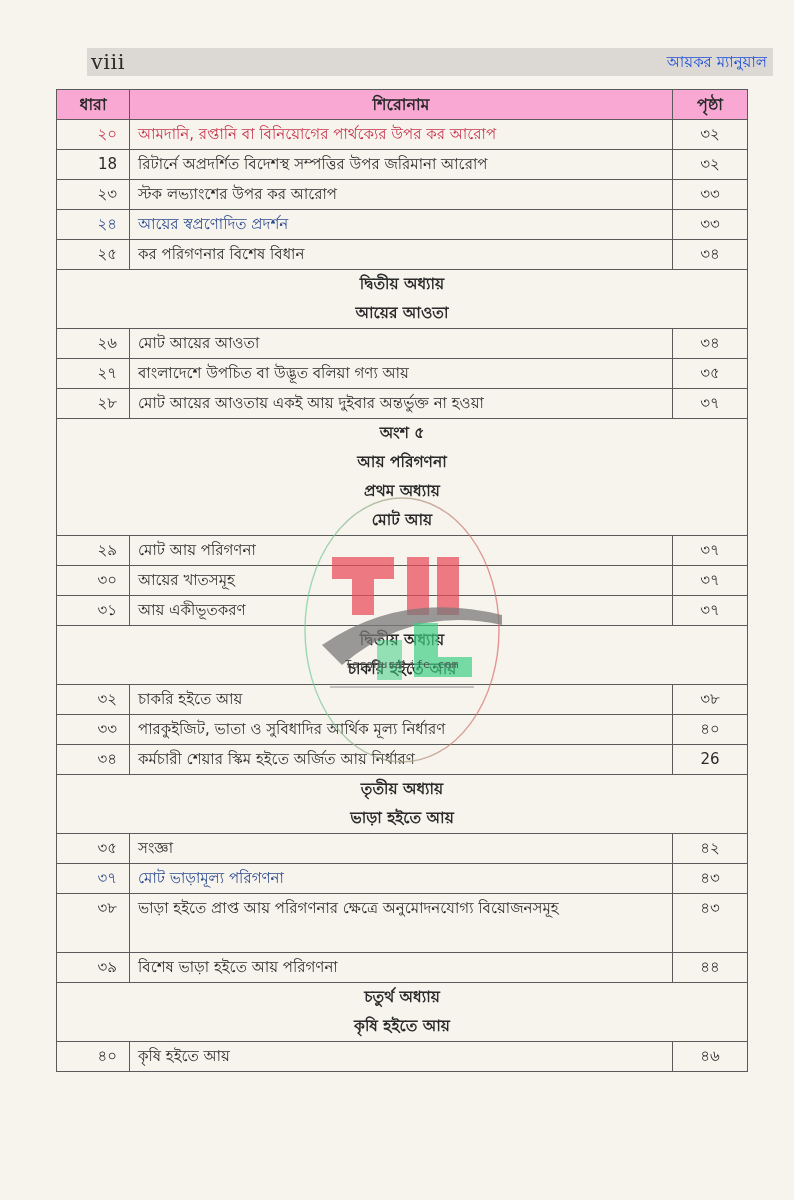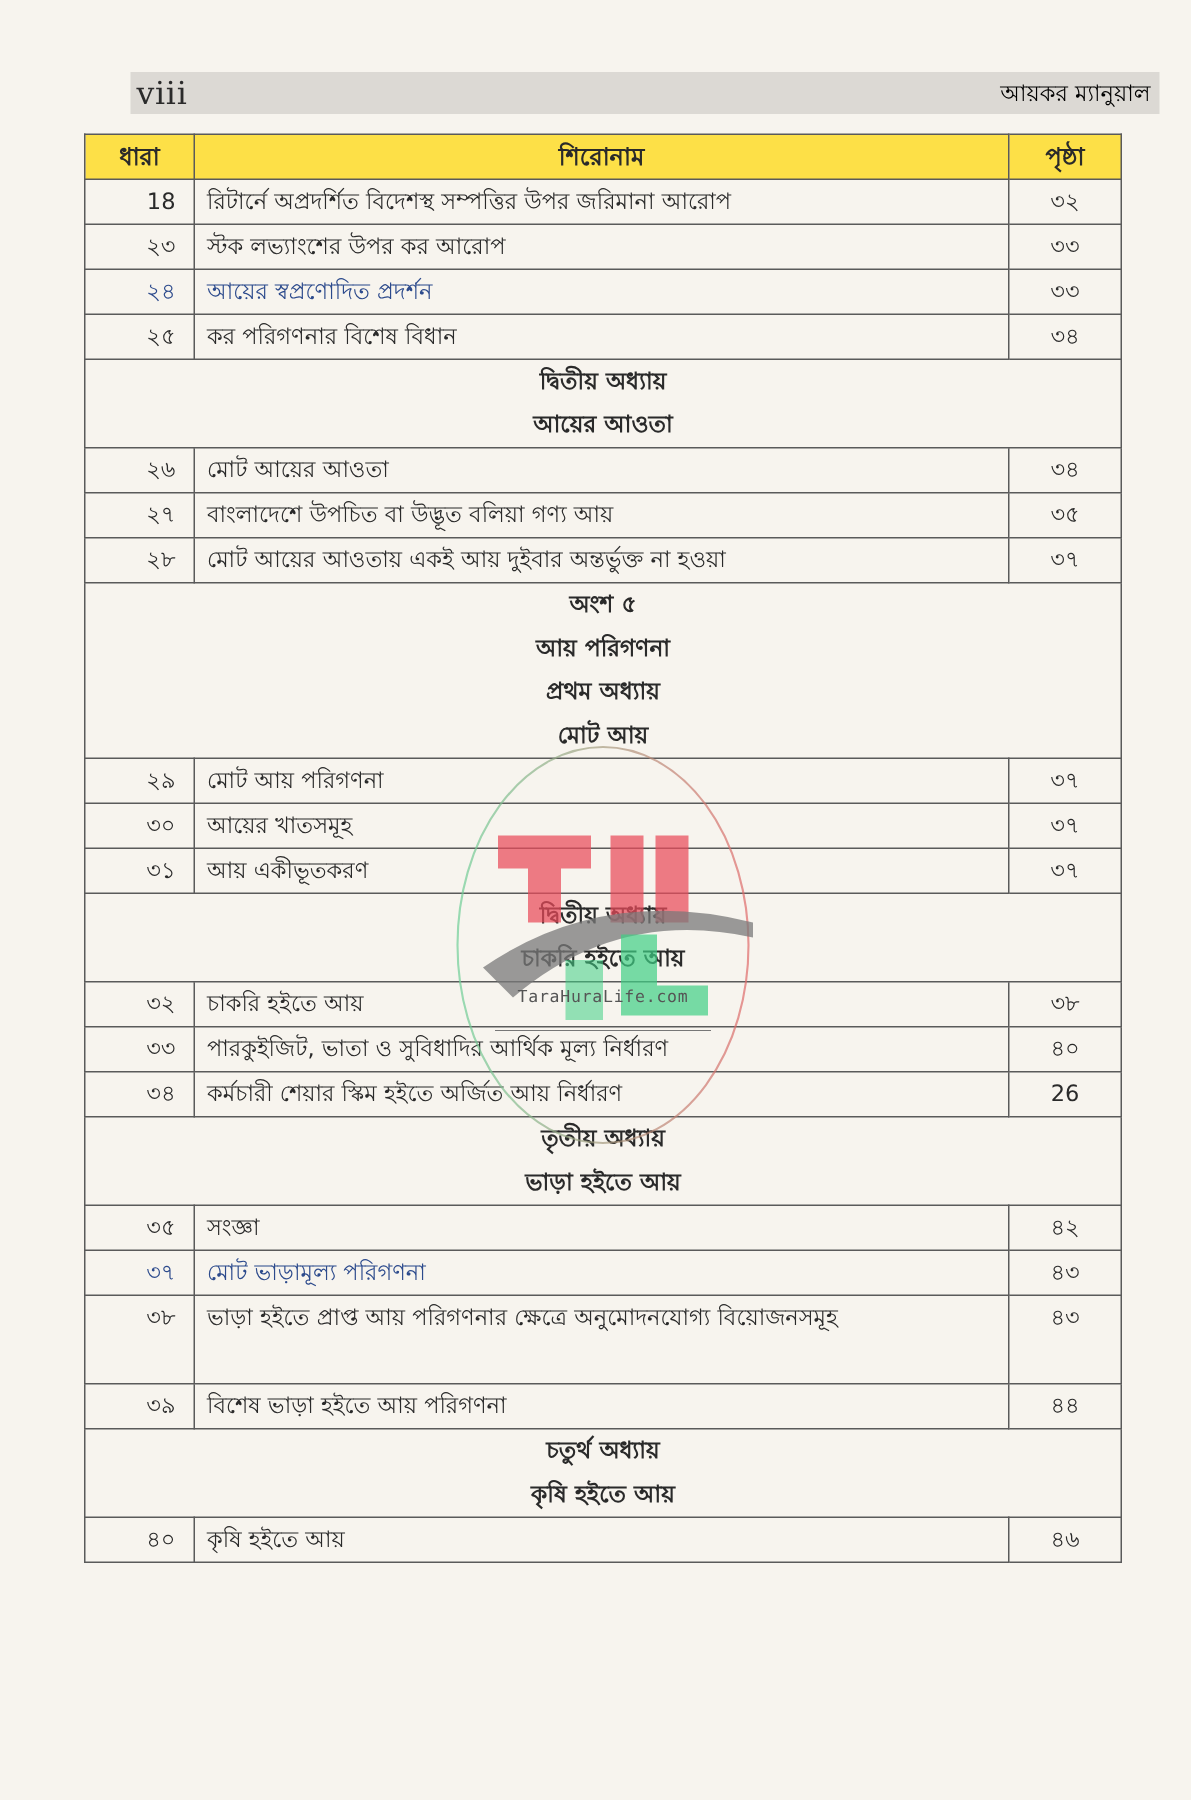--- a/index.html
+++ b/index.html
@@ -17,39 +17,39 @@
     width: 686px; height: 28px;
     background: #dcd9d4;
     display: flex; align-items: center; justify-content: space-between;
     padding: 0 6px 0 4px;
     margin-left: 24px;
   }
   .page-num {
     font-family: "DejaVu Serif", "Liberation Serif", serif;
     font-size: 21px; color: #2b2b2b; letter-spacing: 0.5px;
   }
-  .book-title { font-size: 15px; color: #000000; }
+  .book-title { font-size: 15px; color: #1d4ed8; }
 
   .toc {
     position: absolute;
     left: 56px; top: 89px;
     width: 692px;
     border-collapse: collapse;
     table-layout: fixed;
   }
   .toc td, .toc th {
     border: 1.3px solid #5a5a5a;
     font-size: 15px;
     line-height: 29px;
     vertical-align: top;
   }
   .toc col.c1 { width: 73px; }
   .toc col.c3 { width: 75px; }
   .toc th {
-    background: #fde047;
+    background: #f9a8d4;
     font-weight: bold;
     font-size: 16px;
     text-align: center;
     height: 30px;
   }
   .toc td.num { text-align: right; padding-right: 12px; }
   .toc td.title { text-align: left; padding-left: 8px; padding-right: 6px; }
   .toc td.page { text-align: center; }
   .toc tr.row td { height: 29.5px; }
   .toc tr.row.tall td { height: 59px; }
@@ -92,20 +92,25 @@
       <col class="c3">
     </colgroup>
   <thead>
     <tr>
       <th>ধারা</th>
       <th>শিরোনাম</th>
       <th>পৃষ্ঠা</th>
     </tr>
   </thead>
   <tbody id="toc-body">
+      <tr class="row">
+        <td class="num red">২০</td>
+        <td class="title red">আমদানি, রপ্তানি বা বিনিয়োগের পার্থক্যের উপর কর আরোপ</td>
+        <td class="page">৩২</td>
+      </tr>
       <tr class="row">
         <td class="num">18</td>
         <td class="title">রিটার্নে অপ্রদর্শিত বিদেশস্থ সম্পত্তির উপর জরিমানা আরোপ</td>
         <td class="page">৩২</td>
       </tr>
       <tr class="row">
         <td class="num">২৩</td>
         <td class="title">স্টক লভ্যাংশের উপর কর আরোপ</td>
         <td class="page">৩৩</td>
       </tr>

